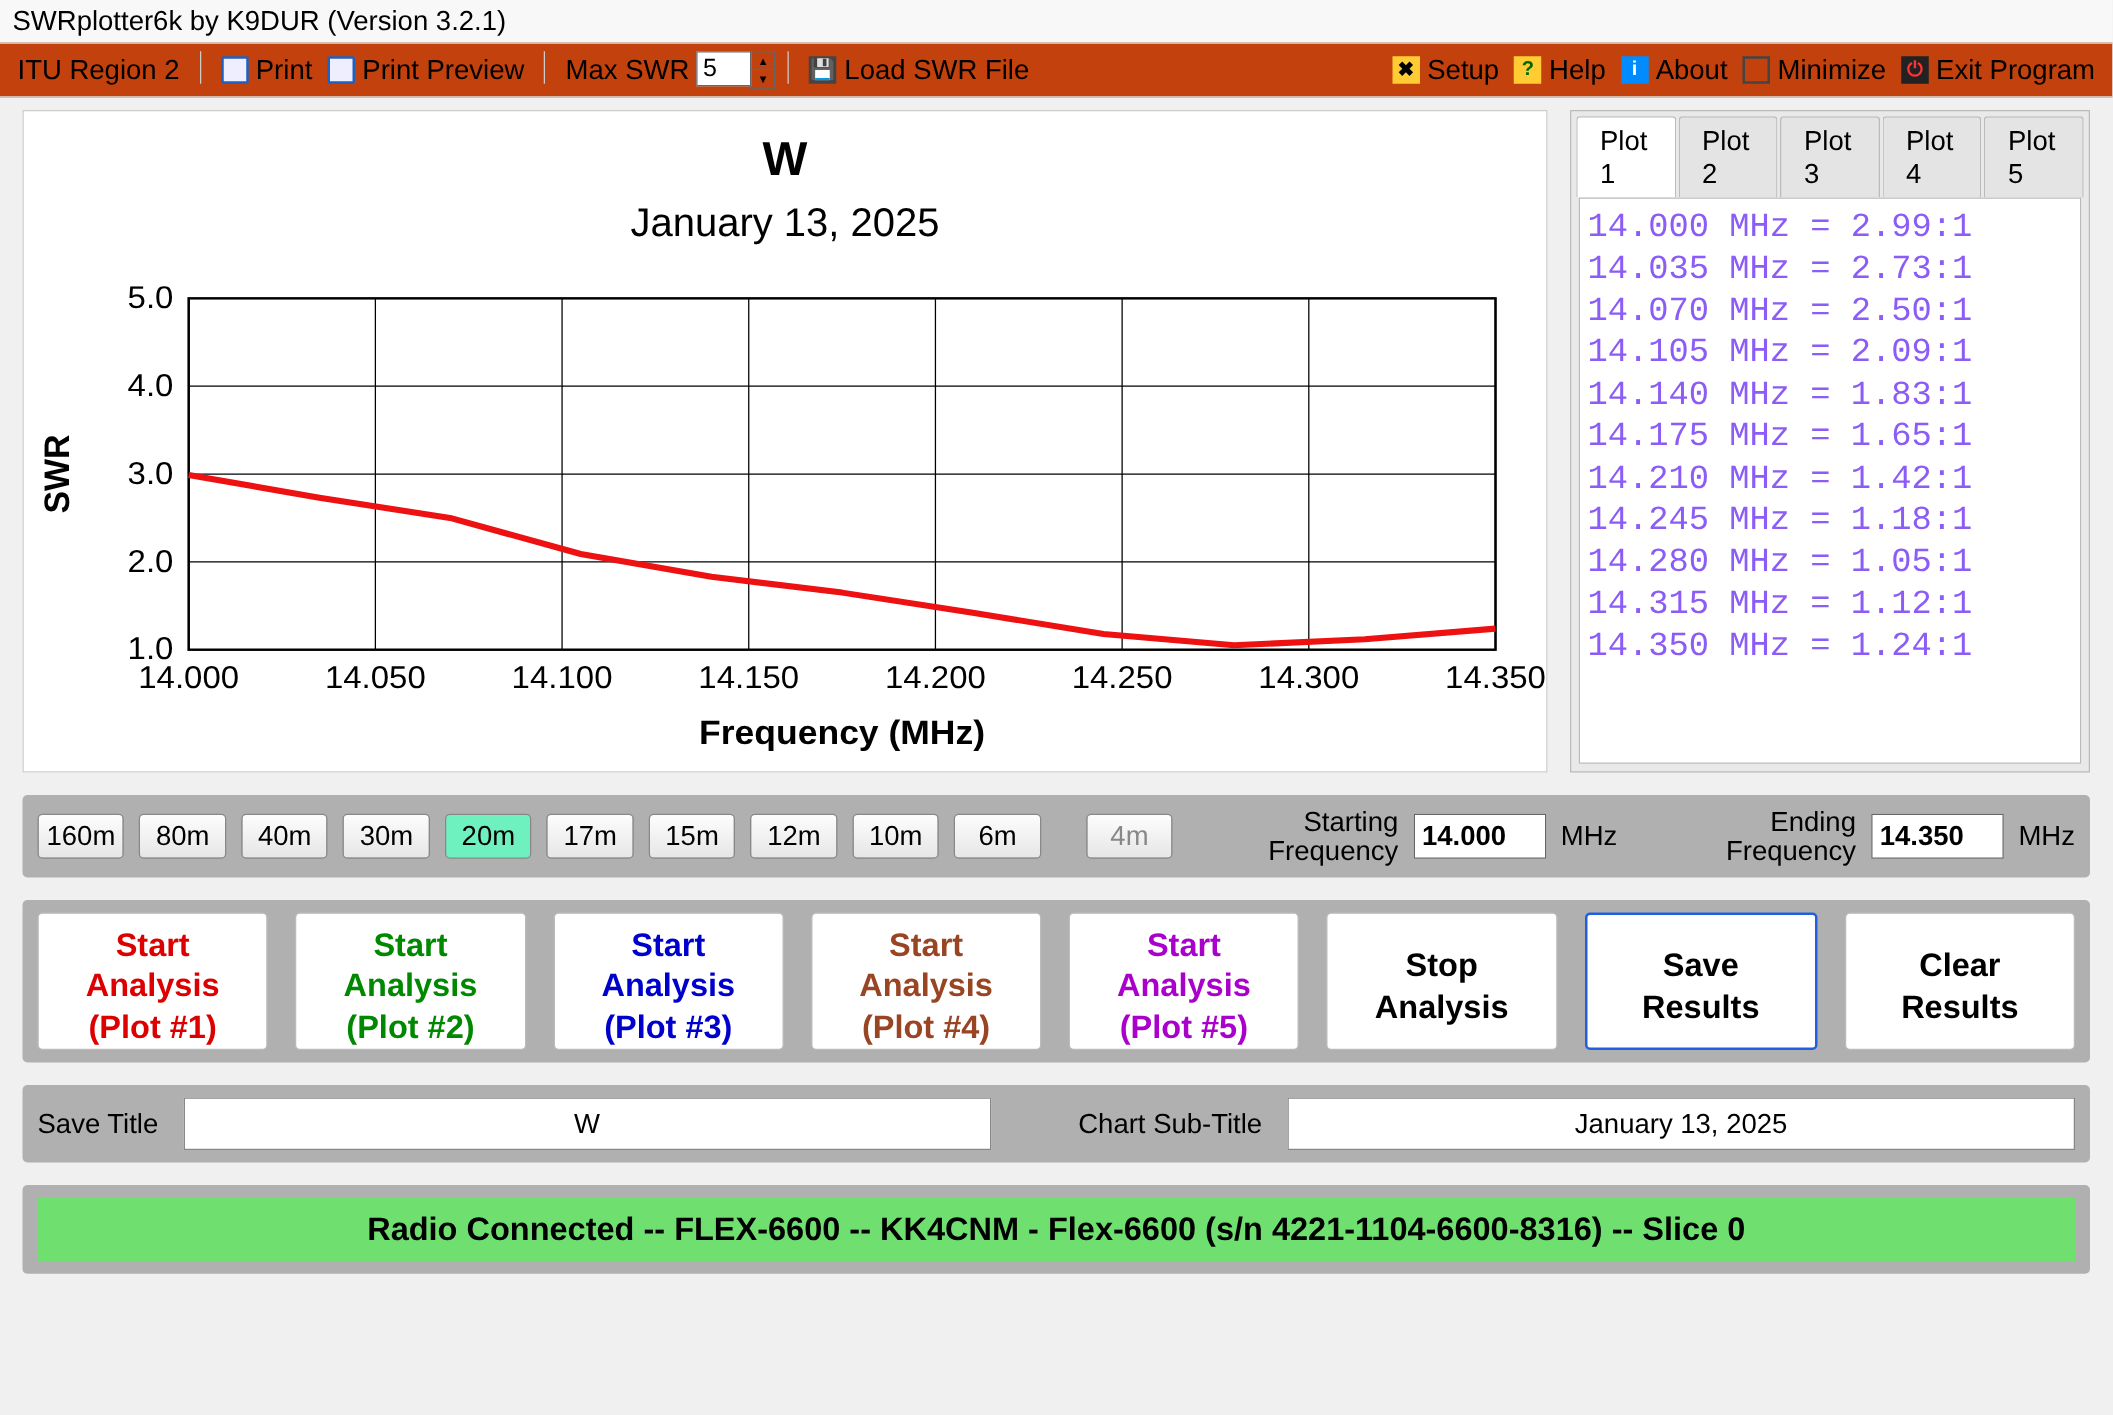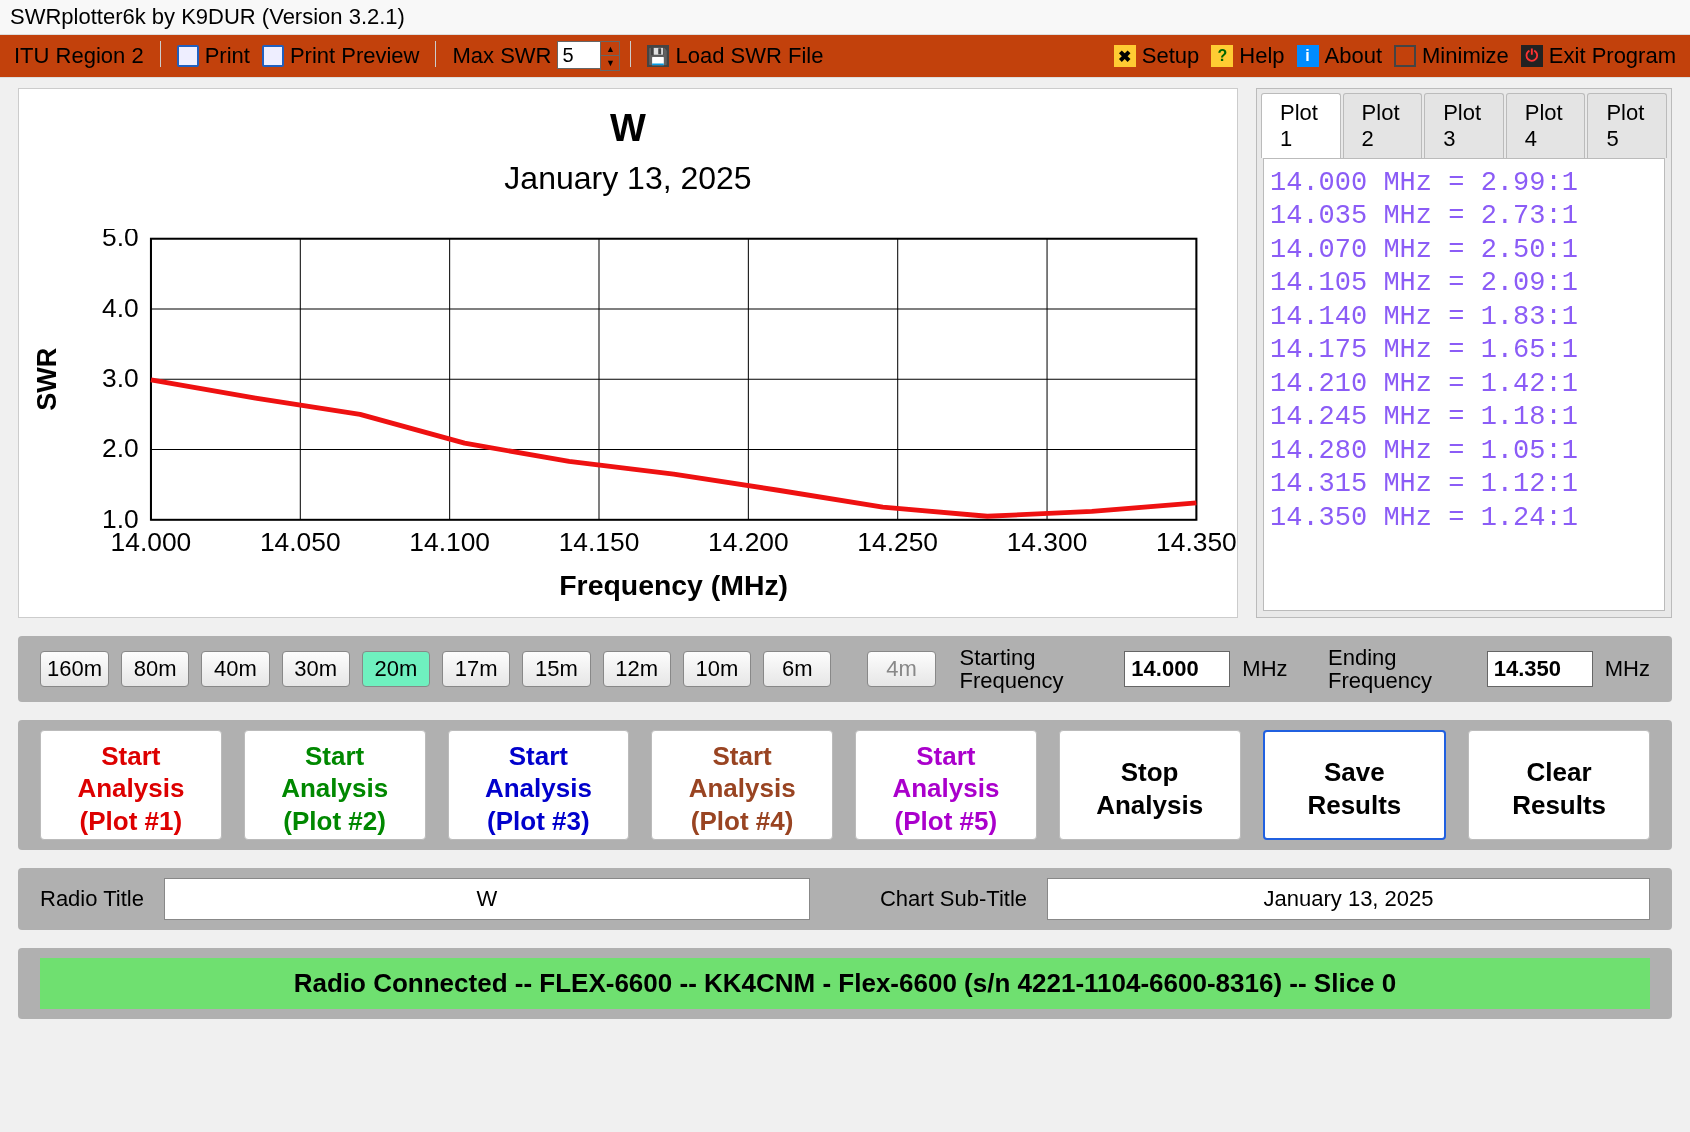--- a/index.html
+++ b/index.html
@@ -144,42 +144,42 @@
     color: #8b5cf6;
     padding: 8px 6px;
     white-space: pre;
     line-height: 1.24;
   }
 
   .gray-panel {
     background: #b0b0b0;
     border-radius: 4px;
     margin-top: 18px;
-    padding: 10px 22px;
+    padding: 10px 12px;
     box-sizing: border-box;
     width: 100%;
   }
   .band-row {
     display: flex;
     align-items: center;
     gap: 12px;
     font-size: 22px;
   }
   .band-btn {
     width: 80px;
     height: 36px;
     background: linear-gradient(#fdfdfd,#e6e6e6);
     border: 1.5px solid #888;
     border-radius: 4px;
     font-size: 22px;
     cursor: pointer;
   }
   .band-btn.active { background: #6ff0bf; }
   .band-btn.disabled { color: #888; margin-left: 24px; }
-  .freq-label { font-size: 22px; line-height:1.05; }
+  .freq-label { font-size: 22px; text-align:right; line-height:1.05; }
   .freq-val {
     background:#fff; border:1.5px solid #666; width:92px; height:34px;
     font-size:22px; font-weight:bold; text-align:left; padding:0 6px;
   }
   .freq-unit { font-size:22px; }
 
   .analysis-row {
     display: flex;
     gap: 22px;
     font-size: 24px;
@@ -394,21 +394,21 @@
 Analysis</button>
       <button class="big-btn save">Save
 Results</button>
       <button class="big-btn">Clear
 Results</button>
     </div>
   </div>
 
   <div class="gray-panel">
     <div class="titles-row">
-      <span>Radio Title</span>
+      <span>Save Title</span>
       <input class="title-input" style="width: 640px;" value="W">
       <span style="width:30px"></span>
       <span>Chart Sub-Title</span>
       <input class="title-input" style="flex: 1 1 0%;" value="January 13, 2025">
     </div>
   </div>
 
   <div class="gray-panel" style="">
     <div class="status-row">Radio Connected -- FLEX-6600 -- KK4CNM - Flex-6600  (s/n 4221-1104-6600-8316) -- Slice 0</div>
   </div>

